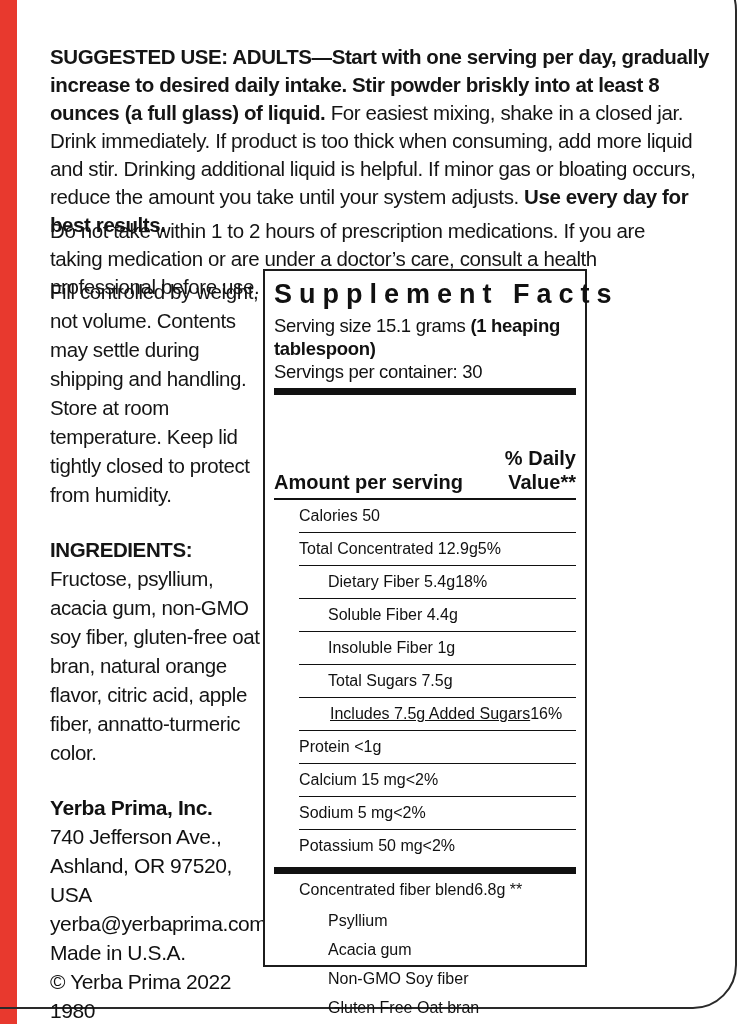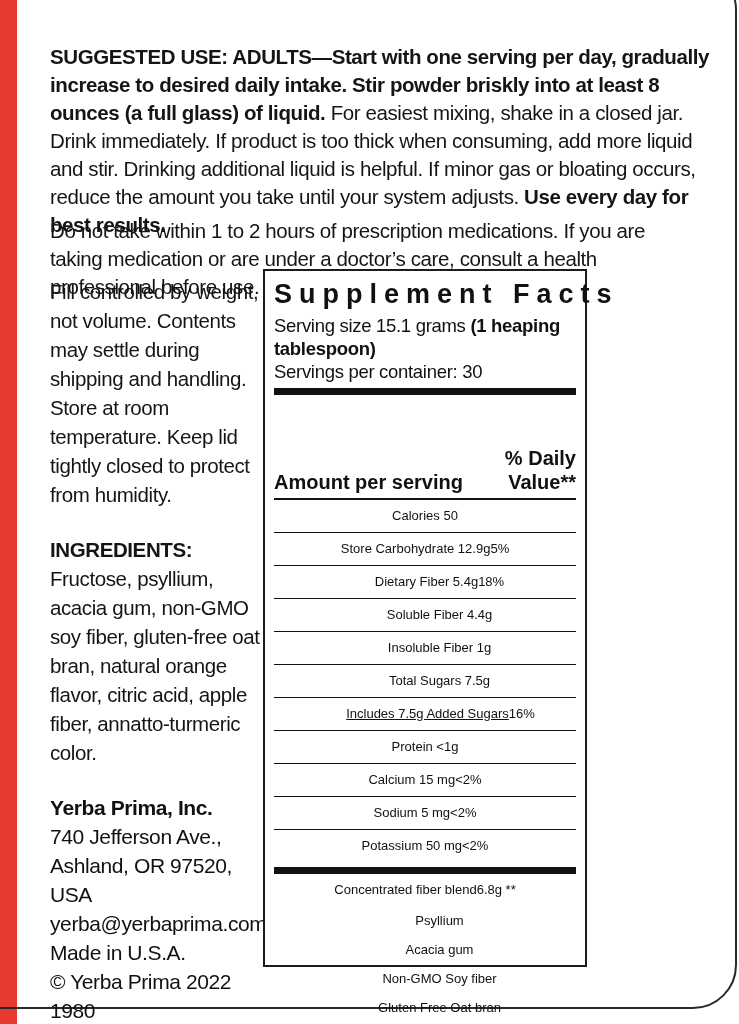--- a/index.html
+++ b/index.html
@@ -56,23 +56,24 @@
   .sf-serving b{letter-spacing:-0.3px;}
   .bar-thick{height:7px;background:#111;margin:5px 0 0 0;flex:none;}
   .sf-header{
     display:flex;justify-content:space-between;align-items:flex-end;
     padding:3px 0 4px 0;border-bottom:2px solid #111;
   }
   .sf-header .amt{font-weight:bold;font-size:20px;text-align:center;}
   .sf-header .dv{font-weight:bold;font-size:20px;text-align:right;line-height:24px;margin-top:48px;}
   .sf-rows{display:flex;flex-direction:column;}
   .sf-row{
-    display:flex;justify-content:center;
-    font-size:13px;line-height:24px;
+    display:flex;justify-content:flex-start;
+    font-size:16px;line-height:24px;
     padding:4px 0 4px 0;
+    margin-left:25px;
   }
   .sf-row.sep{border-top:1.6px solid #111;}
   .sf-row .lbl{white-space:nowrap;}
   .sf-row .val{text-align:right;white-space:nowrap;}
   .sf-row.ind1 .lbl{padding-left:29px;}
   .sf-row.ind2 .lbl{padding-left:31px;text-decoration:underline;}
   .sf-row.tight{padding:2.5px 0 2.5px 0;}
   .sf-foot{font-size:18.5px;line-height:25px;padding-top:7px;letter-spacing:-0.2px;}
   .sf-foot div{margin:0;}
 </style>
@@ -113,21 +114,21 @@
       <div class="bar-thick"></div>
       <div class="sf-header">
         <span class="amt">Amount per serving</span>
         <span class="dv"><span>% Daily</span><br><span>Value**</span></span>
       </div>
       <div class="sf-rows" id="sf-rows">
           <div class="sf-row">
             <span class="lbl">Calories  50</span>
           </div>
           <div class="sf-row sep">
-            <span class="lbl">Store Carbohydrate  12.9g</span>
+            <span class="lbl">Total Concentrated  12.9g</span>
             <span class="val">5%</span>
           </div>
           <div class="sf-row sep ind1">
             <span class="lbl">Dietary Fiber 5.4g</span>
             <span class="val">18%</span>
           </div>
           <div class="sf-row sep ind1">
             <span class="lbl">Soluble Fiber 4.4g</span>
           </div>
           <div class="sf-row sep ind1">

